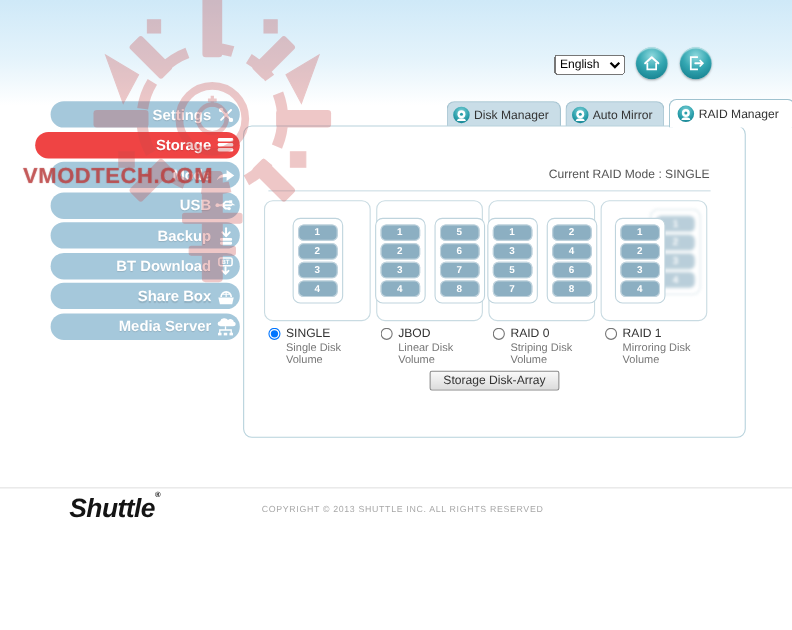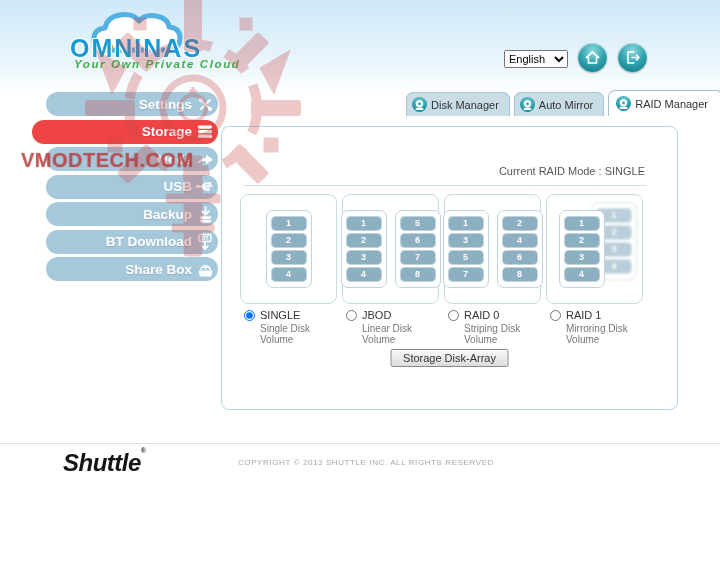--- a/index.html
+++ b/index.html
@@ -48,21 +48,21 @@
   .tab { height:24px; background:#c9dde7; border:1px solid #a5c3d0; border-bottom:none;
          border-radius:7px 7px 0 0; display:flex; align-items:center; gap:4px;
          padding:0 10px 0 5px; cursor:pointer; position:relative; z-index:1; }
   .tab.active { height:26px; background:#fff; border-color:#9fc2cf; z-index:3; padding:0 14px 0 7px; }
   .tablabel { font-size:11px; color:#333; white-space:nowrap; }
   .tabicon { width:15px; height:15px; border-radius:50%;
              background:radial-gradient(circle at 50% 30%, #7fd2d8 0%, #2b9fab 55%, #0d7585 100%);
              display:flex; align-items:center; justify-content:center; }
 
   
-  .panel { position:absolute; left:221px; top:126px; width:457px; height:284px;
+  .panel { position:absolute; left:221px; top:114px; width:457px; height:284px;
            background:#fff; border:1px solid #b7d2dc; border-radius:8px; z-index:2; }
   .curmode { position:absolute; right:32px; top:38px; font-size:11px; color:#555; }
   .divider { position:absolute; left:22px; right:31px; top:58px; border-top:1px solid #ccdde4; }
   .cards { position:absolute; left:18px; top:67px; display:flex; gap:5px; }
   .card { width:97px; height:110px; border:1px solid #c9dbe2; border-radius:8px; background:#fff;
           display:flex; align-items:center; justify-content:center; gap:8px; position:relative; }
   .dcol { background:#fff; border:1px solid #bfd4dd; border-radius:7px; padding:3px 4px; }
   .dblock { width:36px; height:15px; margin:2px 0; border-radius:5px; background:#8cafc2;
             color:#fff; font-size:9px; font-weight:bold; line-height:15px; text-align:center;
             box-shadow:inset 0 0 0 1px rgba(255,255,255,.45); }
@@ -98,28 +98,20 @@
              color:rgba(205,80,80,.55); letter-spacing:.5px;
              text-shadow:0 0 1px rgba(150,30,30,.7); }
 </style>
 </head>
 <body>
 
 <div class="page">
 
   <div class="sky"></div>
 
-  <div class="logo">
-    <svg class="cloud" width="140" height="58" viewBox="0 0 140 58">
-      <path d="M28 44 q-14 0 -14 -11 q0 -10 11 -11 q2 -11 15 -13 q13 -2 19 6 q6 -7 17 -5 q12 2 13 11 q11 1 11 11 q0 11 -13 12 z" fill="#ffffff" stroke="#54b1e3" stroke-width="5" stroke-linejoin="round"></path>
-      <circle cx="30" cy="41" r="3.2" fill="#f5a623"></circle>
-    </svg>
-    <div class="brand">OMNINAS</div>
-    <div class="tagline">Your Own Private Cloud</div>
-  </div>
 
   <select class="lang">
     <option>English</option>
   </select>
   <div class="orb home">
     <svg width="17" height="17" viewBox="0 0 17 17">
       <path d="M2.5 8.5 L8.5 3 L14.5 8.5" fill="none" stroke="#fff" stroke-width="1.8" stroke-linecap="round" stroke-linejoin="round"></path>
       <path d="M4.5 8 v6 h8 v-6" fill="none" stroke="#fff" stroke-width="1.6"></path>
     </svg>
   </div>
@@ -194,20 +186,32 @@
           </svg>
         </span>
       </div>
       <div class="sbtn">
         <span class="slabel">Share Box</span>
         <span class="sicon">
           <svg width="19" height="17" viewBox="0 0 19 17">
             <path d="M5 9 a4.6 4.6 0 0 1 9.2 0" fill="none" stroke="#fff" stroke-width="1.5"></path>
             <path d="M9.6 4.4 v4.6 M6.2 6.5 h6.8" stroke="#fff" stroke-width="1"></path>
             <path d="M2.5 9.5 h14 l-1.4 6 h-11.2 z" fill="#fff"></path>
+          </svg>
+        </span>
+      </div>
+      <div class="sbtn">
+        <span class="slabel">Media Server</span>
+        <span class="sicon">
+          <svg width="20" height="18" viewBox="0 0 20 18">
+            <path d="M5.5 8.5 q-2.6 0 -2.6 -2.3 q0-2 2.2-2.2 q.6-2.4 3.4-2.6 q2.6-.2 3.8 1.5 q1.4-1.2 3.2-.7 q2 .6 2 2.3 q1.8.3 1.8 2 q0 2-2.4 2z" fill="#fff"></path>
+            <path d="M10 8.5 v3.5 M4.8 15 v-3 h10.4 v3" fill="none" stroke="#fff" stroke-width="1.2"></path>
+            <rect x="3.2" y="14.5" width="3.2" height="2.4" fill="#fff"></rect>
+            <rect x="8.4" y="14.5" width="3.2" height="2.4" fill="#fff"></rect>
+            <rect x="13.6" y="14.5" width="3.2" height="2.4" fill="#fff"></rect>
           </svg>
         </span>
       </div>
     </div>
 
   <div class="tabs">
       <div class="tab">
         <span class="tabicon">
           <svg width="11" height="12" viewBox="0 0 11 12">
             <circle cx="5.5" cy="4.8" r="3.6" fill="#fff"></circle>

